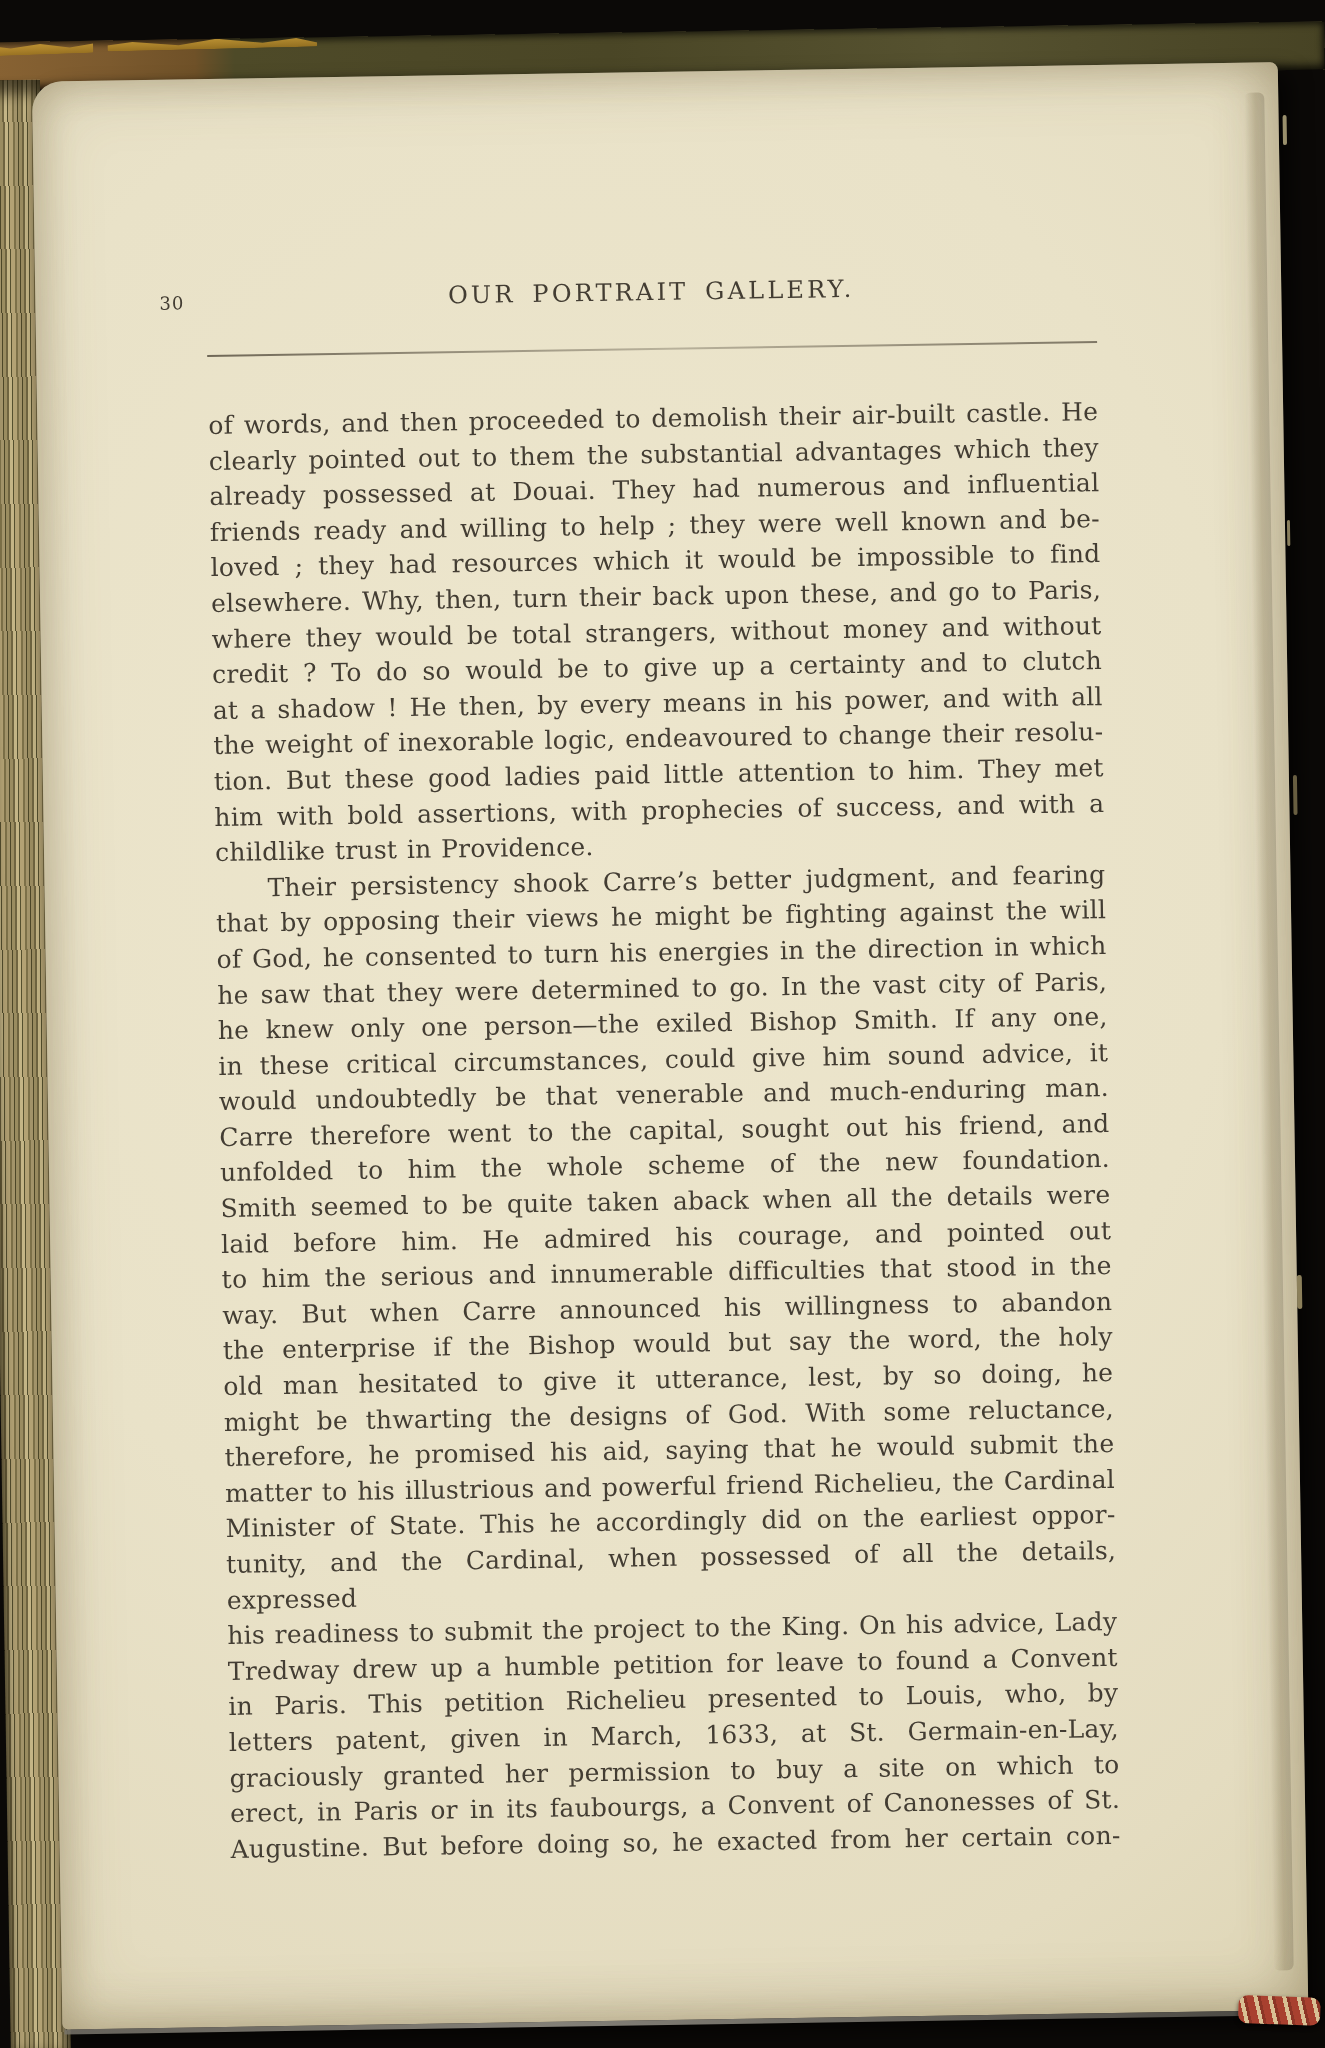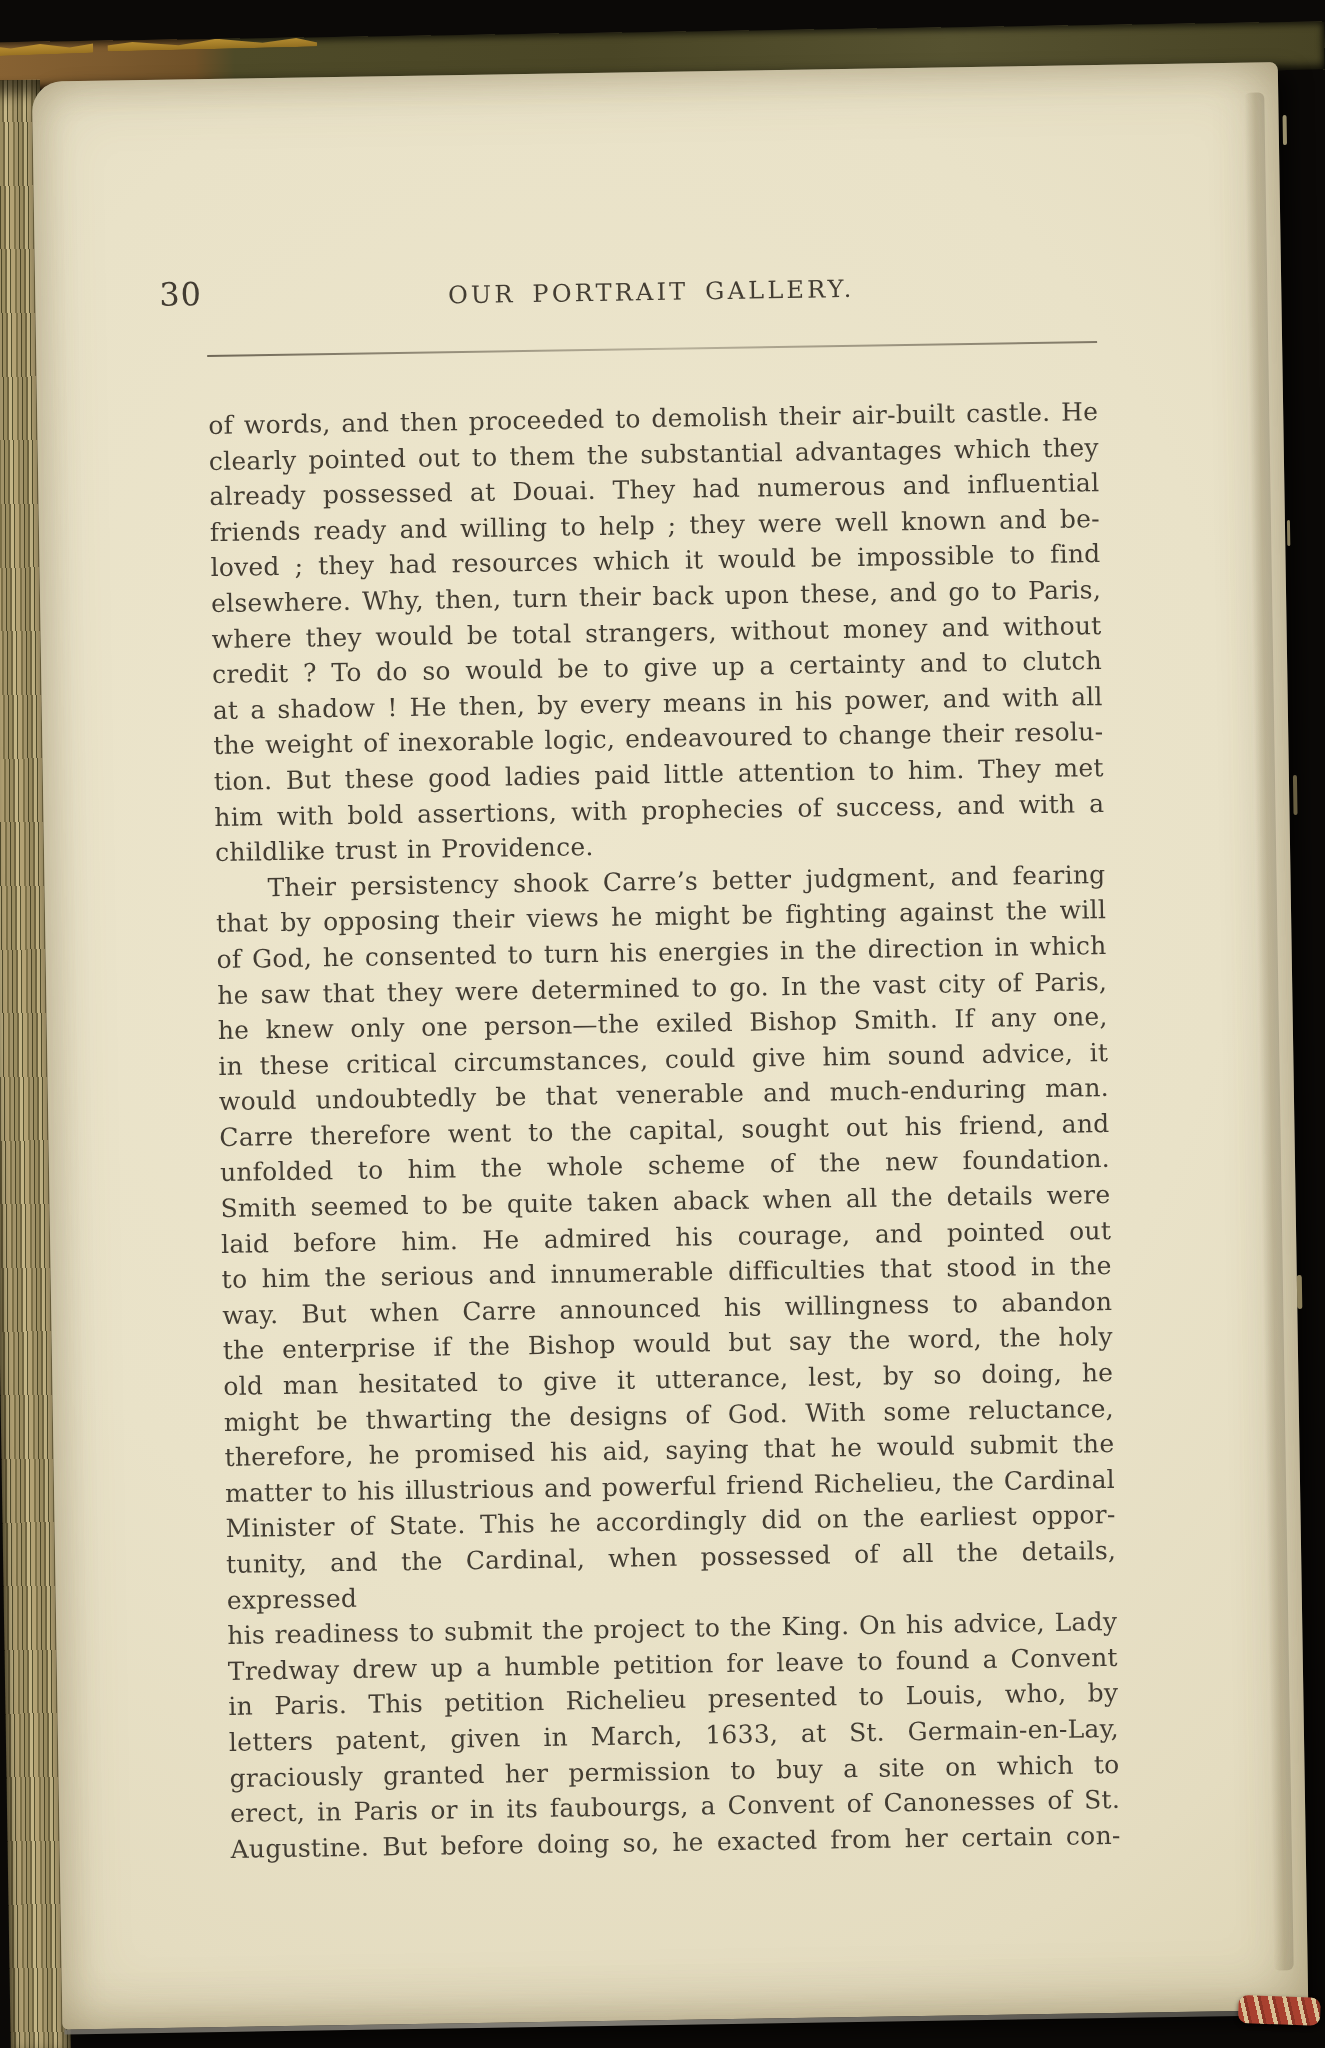--- a/index.html
+++ b/index.html
@@ -45,21 +45,21 @@
                inset -18px -8px 46px rgba(110,95,60,.25),
                inset 14px 6px 30px rgba(120,105,65,.18),
                10px 12px 22px rgba(0,0,0,.65);
   }
   .crease{
     position:absolute;right:14px;top:30px;bottom:40px;width:20px;
     background:linear-gradient(90deg,rgba(100,85,50,0),rgba(100,85,50,.22) 55%,rgba(50,42,24,.18));
     border-radius:6px;
   }
   .masthead{position:absolute;left:171px;top:198px;width:890px;height:36px;color:var(--ink,#433d33);}
-  .folio{position:absolute;left:-47px;bottom:0;font-size:32px;letter-spacing:1px;}
+  .folio{position:absolute;left:-47px;bottom:0;font-size:18px;letter-spacing:1px;}
   .running-header{
     position:absolute;left:0;right:0;bottom:0;text-align:center;
     font-size:24px;letter-spacing:3.2px;word-spacing:6px;
   }
   .rule{
     position:absolute;left:171px;top:276px;width:890px;height:2px;
     background:linear-gradient(90deg,rgba(70,62,48,.75),rgba(70,62,48,.3) 52%,rgba(70,62,48,.65));
   }
   .body-text{
     position:absolute;left:171px;top:329px;width:890px;

